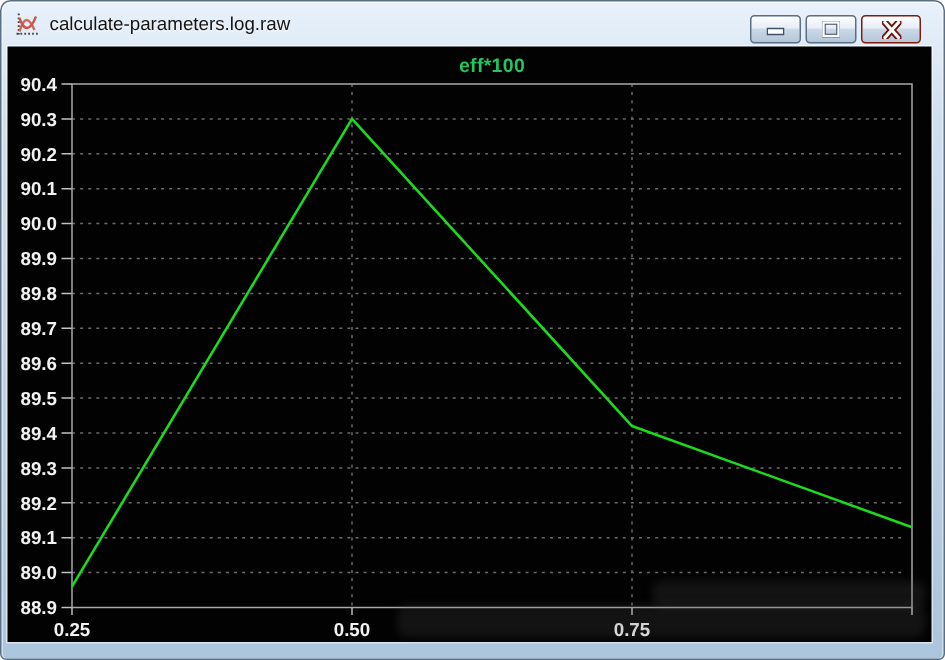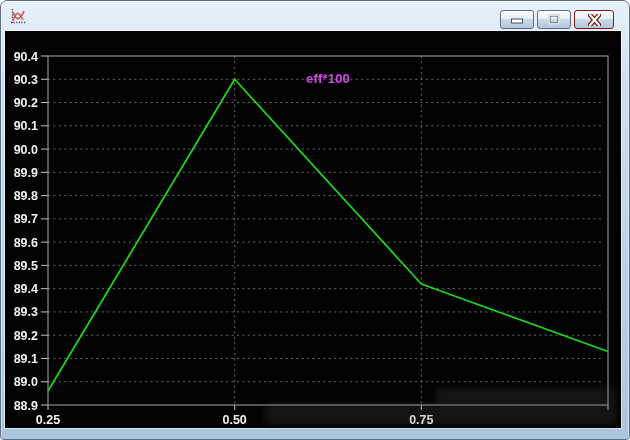--- a/index.html
+++ b/index.html
@@ -42,20 +42,21 @@
 
 <div class="window">
 
   <div class="titlebar">
     <svg class="title-icon" viewBox="0 0 17 17">
       <line x1="2.5" y1="1" x2="2.5" y2="15" stroke="#4a4a4a" stroke-width="1.4" stroke-dasharray="1.2 1.4"></line>
       <line x1="1" y1="14.5" x2="16" y2="14.5" stroke="#4a4a4a" stroke-width="1.4" stroke-dasharray="1.2 1.4"></line>
       <path d="M3,13 C6,3 9,3 13,12" fill="none" stroke="#d4675c" stroke-width="1.6"></path>
       <path d="M3,4 C6,13 10,13 14,3" fill="none" stroke="#c9564a" stroke-width="1.6"></path>
     </svg>
+    <span class="title-text">calculate-parameters.log.raw</span>
     <div class="winbtns">
       <button class="winbtn" aria-label="minimize">
         <svg width="12" height="8" viewBox="0 0 12 8">
           <rect x="0.5" y="3" width="11" height="4" fill="#ffffff" stroke="#3e5166" stroke-width="1"></rect>
         </svg>
       </button>
       <button class="winbtn" aria-label="maximize">
         <svg width="12" height="11" viewBox="0 0 12 11">
           <rect x="1" y="1" width="10" height="9" fill="none" stroke="#3e5166" stroke-width="3"></rect>
           <rect x="1" y="1" width="10" height="9" fill="none" stroke="#ffffff" stroke-width="1.6"></rect>
@@ -64,21 +65,21 @@
       <button class="winbtn close" aria-label="close">
         <svg width="13" height="12" viewBox="0 0 13 12">
           <path d="M2,1 L11,11 M11,1 L2,11" stroke="#731207" stroke-width="4.6" stroke-linecap="round"></path>
           <path d="M2,1 L11,11 M11,1 L2,11" stroke="#ffffff" stroke-width="2.2" stroke-linecap="round"></path>
         </svg>
       </button>
     </div>
   </div>
 
   <div class="content">
-    <div class="plot-title" style="color: #d946ef; margin-top: 35px;">eff*100</div>
+    <div class="plot-title" style="color: #22c55e;">eff*100</div>
     <svg id="plot" width="616" height="397">
         <line x1="36" y1="374" x2="43" y2="374" class="tick"></line>
         <text x="33" y="378.5" class="ylab">88.9</text>
         <line x1="43" y1="350.73333333333466" x2="599" y2="350.73333333333466" class="grid"></line>
         <line x1="36" y1="350.73333333333466" x2="43" y2="350.73333333333466" class="tick"></line>
         <text x="33" y="355.23333333333466" class="ylab">89.0</text>
         <line x1="43" y1="327.466666666666" x2="599" y2="327.466666666666" class="grid"></line>
         <line x1="36" y1="327.466666666666" x2="43" y2="327.466666666666" class="tick"></line>
         <text x="33" y="331.966666666666" class="ylab">89.1</text>
         <line x1="43" y1="304.20000000000067" x2="599" y2="304.20000000000067" class="grid"></line>

